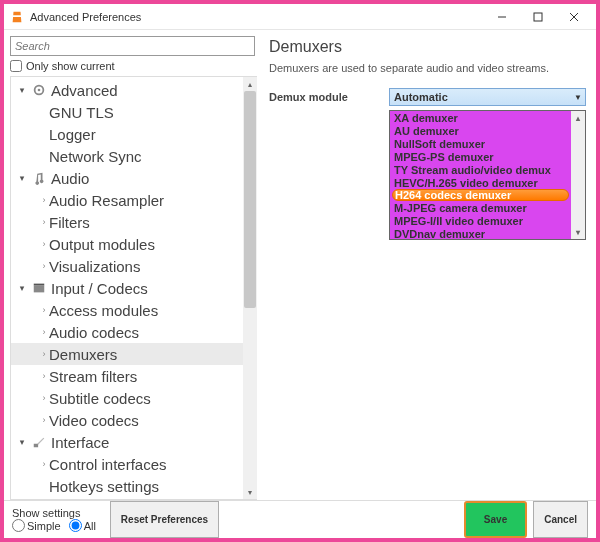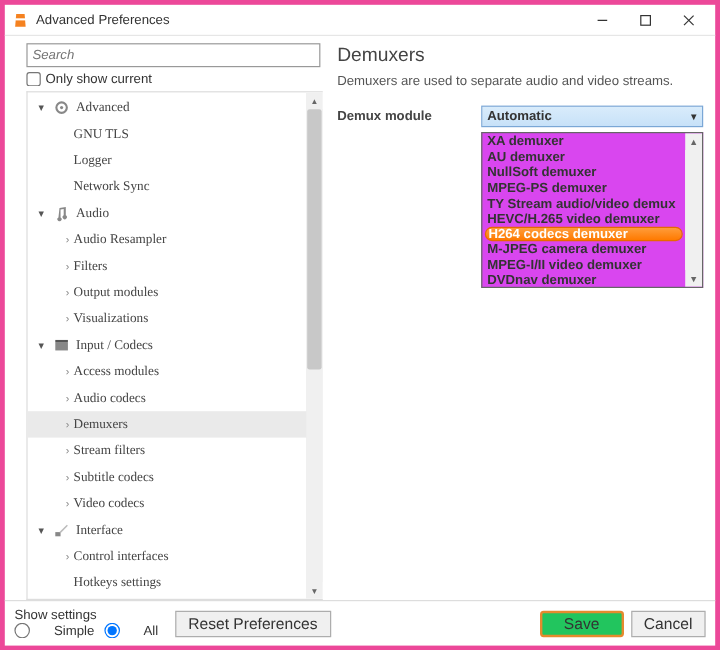--- a/index.html
+++ b/index.html
@@ -4,55 +4,55 @@
 <style>
   * { box-sizing: border-box; margin: 0; padding: 0; }
   body { font-family: "Segoe UI", Tahoma, sans-serif; font-size: 11px; background: #fff; width: 600px; height: 542px; overflow: hidden; color: #333; }
   .window { width: 600px; height: 542px; display: flex; flex-direction: column; border: 4px solid #ec4899; }
   .titlebar { height: 26px; display: flex; align-items: center; padding: 0 4px 0 6px; border-bottom: 1px solid #e6e6e6; }
   .titlebar-icon { width: 14px; height: 14px; margin-right: 6px; }
   .titlebar-text { flex: 1; font-size: 11px; }
   .titlebar-buttons { display: flex; gap: 0; }
   .tbtn { width: 36px; height: 24px; display: flex; align-items: center; justify-content: center; }
   .body { display: flex; flex: 1; overflow: hidden; }
-  .left { width: 253px; display: flex; flex-direction: column; border-right: 0px solid #ddd; padding: 6px 0 0 6px; margin-left: 12px; }
+  .left { width: 253px; display: flex; flex-direction: column; border-right: 0px solid #ddd; padding: 6px 0 0 6px; }
   .search { width: 245px; height: 20px; border: 1px solid #999; padding: 2px 4px; font-size: 11px; font-style: italic; color: #888; margin-bottom: 2px; }
   .checkrow { display: flex; align-items: center; gap: 4px; margin: 2px 0 4px 0; font-size: 11px; }
   .checkrow input { width: 12px; height: 12px; }
   .tree-wrap { position: relative; flex: 1; border: 1px solid #ddd; border-right: none; display: flex; overflow: hidden; }
   .tree { flex: 1; overflow-y: auto; padding: 2px 0; }
   .vscroll { width: 14px; background: #f0f0f0; display: flex; flex-direction: column; }
   .vscroll-btn { height: 14px; display:flex; align-items:center; justify-content:center; color:#666; font-size:8px;}
   .vscroll-track { flex: 1; background: #f0f0f0; position: relative; }
   .vscroll-thumb { position: absolute; top: 0; left: 1px; right: 1px; height: 55%; background: #c8c8c8; border-radius: 2px; }
   .node { display: flex; align-items: center; height: 22px; padding-left: 6px; cursor: default; }
   .node .caret { width: 10px; font-size: 9px; color: #555; display:inline-flex; justify-content:center;}
   .node .icon { width: 16px; height: 16px; margin: 0 4px; display: flex; align-items:center; justify-content:center; }
-  .node .lbl { font-size: 11px; color: #444; font-family: Liberation Serif, serif; }
+  .node .lbl { font-size: 15px; color: #444; }
   .child { padding-left: 28px; }
   .child .caret { width: 10px; font-size:9px; color:#888; }
   .child.selected { background: #eaeaea; }
   .right { flex: 1; padding: 8px 10px 6px 12px; display: flex; flex-direction: column; position: relative; }
   .rtitle { font-size: 16px; color: #444; margin-bottom: 6px; }
   .rdesc { font-size: 11px; color: #555; margin-bottom: 14px; }
   .formrow { display: flex; align-items: flex-start; gap: 10px; font-weight: bold; }
   .formlabel { font-size: 11px; color: #444; width: 110px; padding-top: 3px; }
   .combo-wrap { position: relative; flex: 1; }
   .combo { width: 100%; height: 18px; background: linear-gradient(#d9ecfb,#c7e1f8); border: 1px solid #7aa7d6; display: flex; align-items: center; padding: 0 16px 0 4px; font-size: 11px; position: relative; }
   .combo .caret-down { position: absolute; right: 3px; font-size: 8px; color: #333; }
   .dropdown { position: absolute; top: 22px; left: 0; right: 0; border: 1px solid #666; background: #d946ef; font-size: 11px; max-height: 130px; overflow: hidden; display:flex; }
   .dropdown-items { flex:1; }
   .dropdown-scroll { width:14px; background:#f0f0f0; display:flex; flex-direction:column;}
   .dropdown-item { padding: 1px 4px; height: 13px; line-height:13px; white-space:nowrap; overflow:hidden; }
   .dropdown-item.highlighted { background: linear-gradient(#ff9c3a,#ff7a00); color: #fff; border: 1px solid #e66b00; border-radius: 8px; margin: 0 2px; padding: 0 2px; height:12px; line-height:11px;}
   .footer { height: 38px; border-top: 1px solid #ddd; display: flex; align-items: center; padding: 0 8px; font-size: 11px; }
   .showset { display: flex; flex-direction: column; gap: 0; margin-right: 10px; }
   .radios { display: flex; gap: 8px; align-items: center; }
-  .radios label { display:flex; align-items:center; gap:20px; }
-  .btn { height: 22px; padding: 0 10px; border: 1px solid #adadad; background: #f0f0f0; font-size: 13px; display:flex; align-items:center; cursor:default;}
+  .radios label { display:flex; align-items:center; gap:2px; }
+  .btn { height: 37px; padding: 0 10px; border: 1px solid #adadad; background: #f0f0f0; font-size: 10px; display:flex; align-items:center; cursor:default;font-weight:bold;}
   .btn.reset { margin-left: 4px; }
   .footer-spacer { flex: 1; }
   .btn.save { border: 2px solid #e68a2e; border-radius: 3px; padding: 0 18px; background:#22c55e; }
   .btn.cancel { margin-left: 6px; }
   svg { display: block; }
 </style>
 </head>
 <body>
 
 <div class="window">

